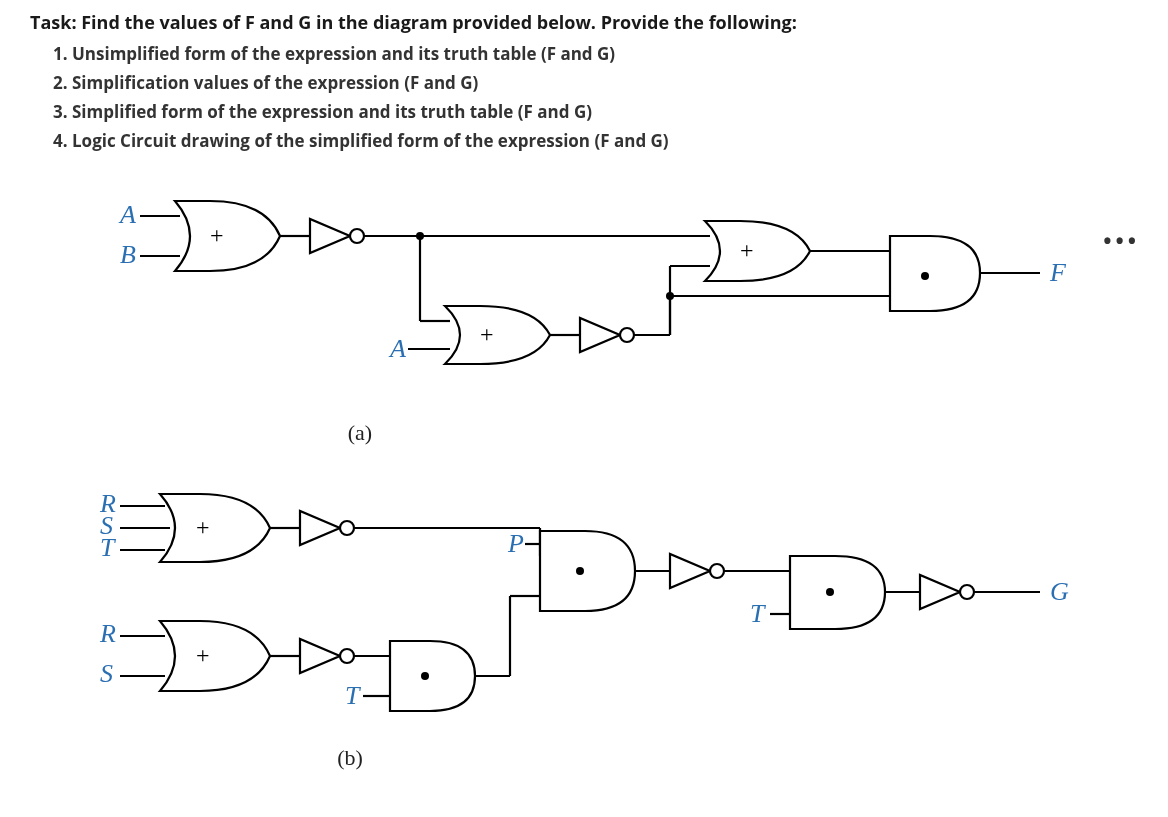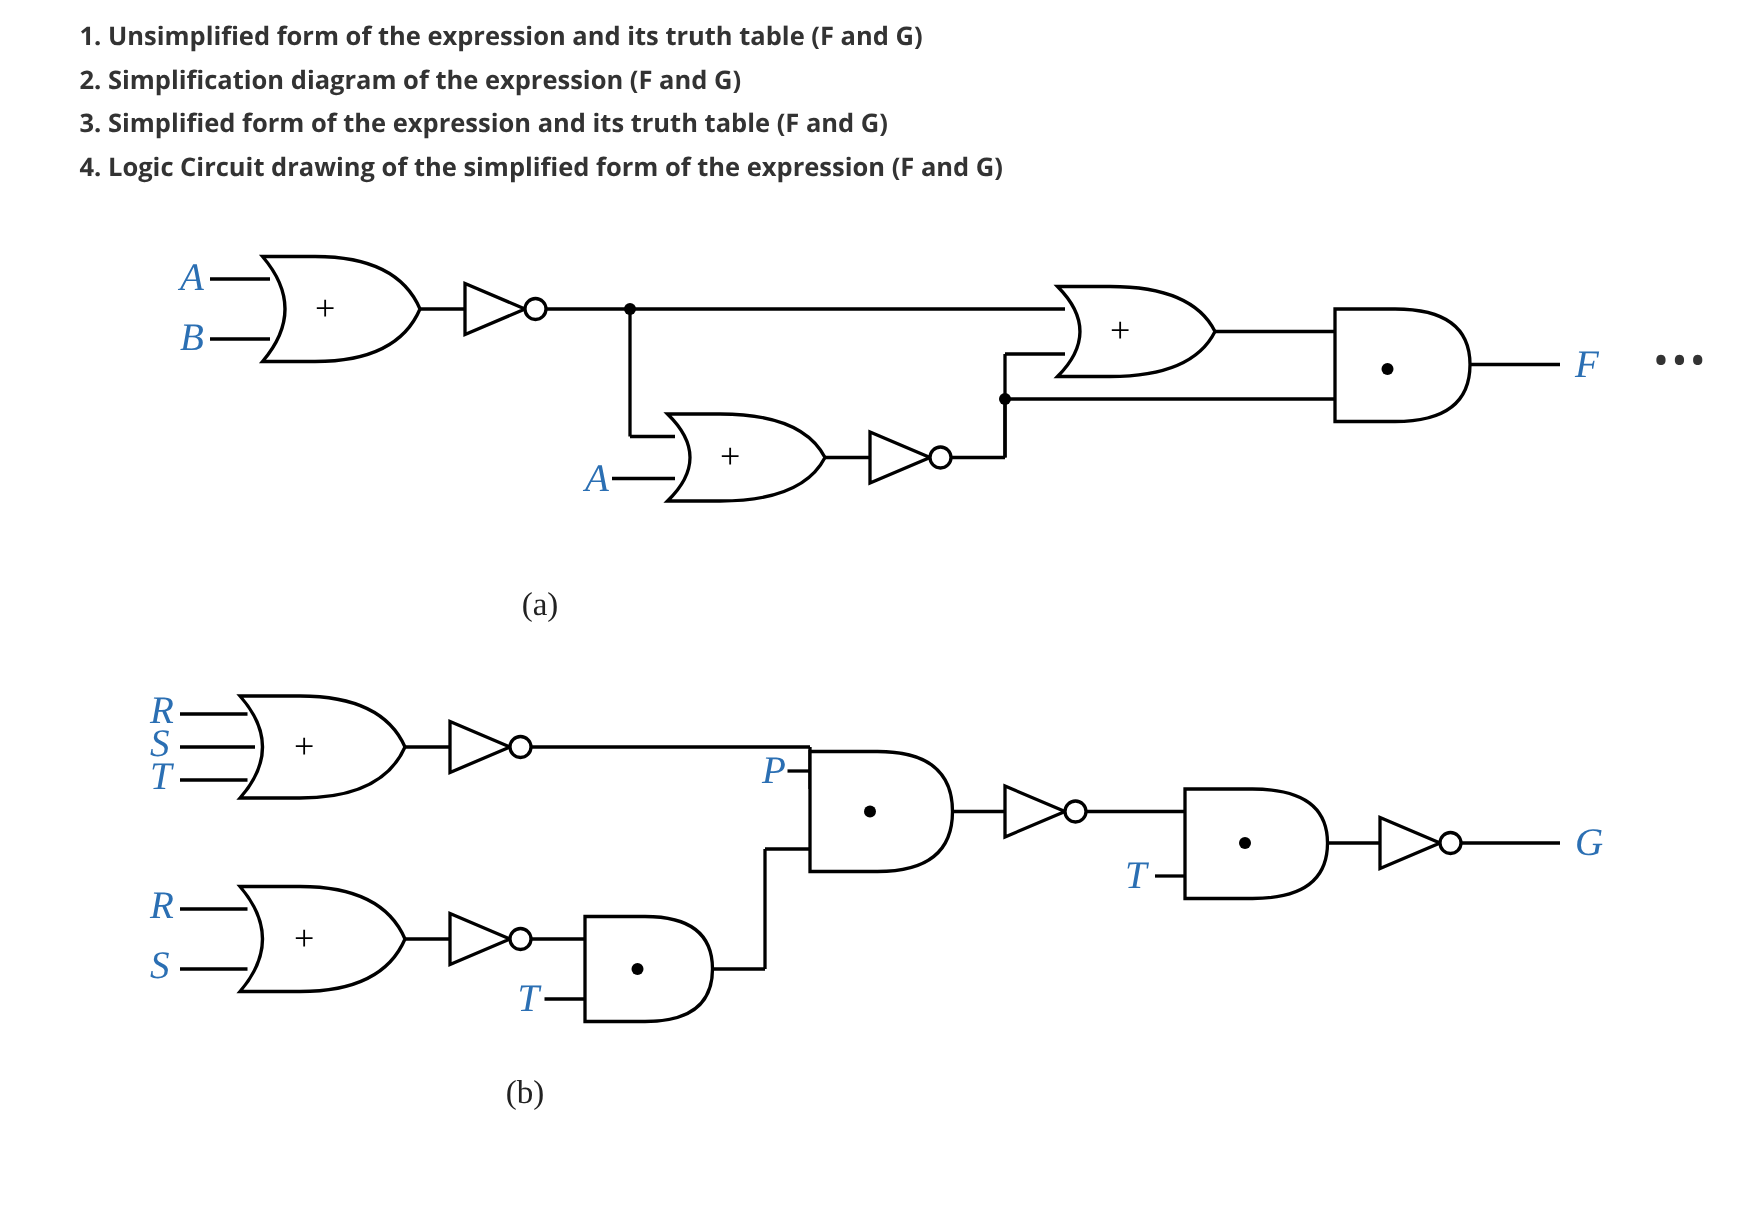--- a/index.html
+++ b/index.html
@@ -68,23 +68,24 @@
   svg .wire { stroke: #000; stroke-width: 2.2; fill: none; }
   svg .gate { stroke: #000; stroke-width: 2.2; fill: #fff; }
 </style>
 </head>
 <body>
 
 <div class="page">
 
   <div class="dots">•••</div>
 
+  <div class="task-title">Task: Find the values of F and G in the diagram provided below. Provide the following:</div>
   <ol class="task-list">
     <li>Unsimplified form of the expression and its truth table (F and G)</li>
-    <li>Simplification diagram of the expression (F and G)</li>
+    <li>Simplification values of the expression (F and G)</li>
     <li>Simplified form of the expression and its truth table (F and G)</li>
     <li>Logic Circuit drawing of the simplified form of the expression (F and G)</li>
   </ol>
 
   <div class="figures">
 
     <div>
       <svg width="1020" height="230" viewBox="0 0 1020 230">
 
         <text class="var" x="50" y="42">A</text>

